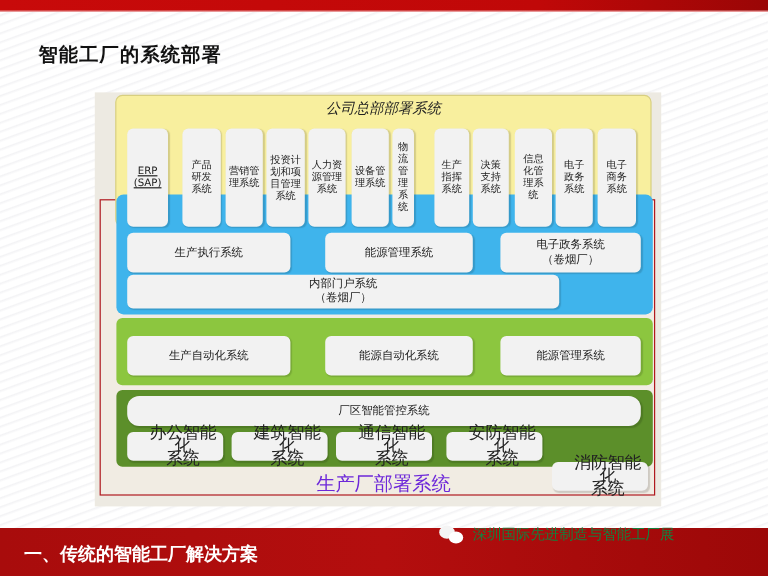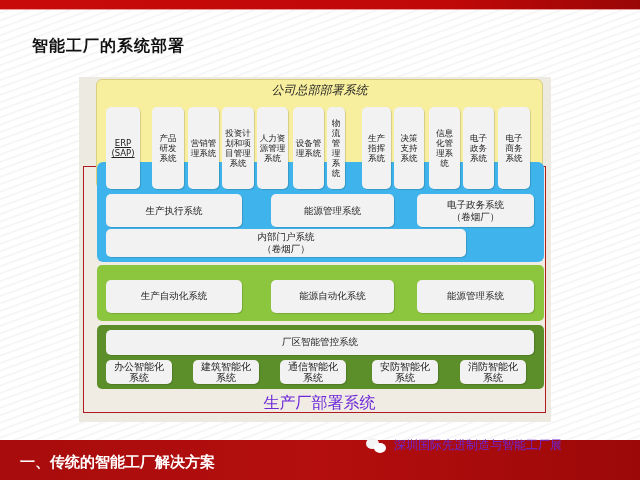--- a/index.html
+++ b/index.html
@@ -47,37 +47,37 @@
   .blue-card { height: 33px; font-size: 9.5px; line-height: 12px; }
   .green-band {
     position: absolute; left: 97px; top: 265px; width: 447px; height: 56px;
     background: #8cc63f; border-radius: 5px;
   }
   .green-card { top: 280px; height: 33px; font-size: 9.5px; }
   .darkgreen-band {
     position: absolute; left: 97px; top: 325px; width: 447px; height: 64px;
     background: #5c8f2a; border-radius: 5px;
   }
-  .dg-wide { left: 106px; top: 330px; width: 428px; height: 25px; font-size: 9.5px; }
-  .dg-small { top: 360px; height: 24px; font-size: 10px; line-height: 11px; width: 66px; }
+  .dg-wide { left: 106px; top: 330px; width: 428px; height: 25px; font-size: 9.5px; border-radius: 10px; }
+  .dg-small { top: 360px; height: 24px; font-size: 14px; line-height: 11px; width: 80px; padding-left: 13px; }
   .factory-title {
     position: absolute; left: 96px; top: 393px; width: 447px; text-align: center;
     font-size: 16px; color: #6d28d9;
   }
   .bottom-bar {
     position: absolute; left: 0; top: 440px; width: 640px; height: 40px;
     background: linear-gradient(90deg, #a80c0c 0%, #b40e0e 50%, #9c0808 100%);
   }
   .section-title {
     position: absolute; left: 20px; top: 453px;
     font-size: 15px; font-weight: bold; color: #fff;
   }
   .source {
     position: absolute; left: 366px; top: 437px; display: flex; align-items: flex-end;
-    color: #6d28d9; font-size: 12px;
+    color: #15803d; font-size: 12px;
   }
   .wechat-icon { width: 22px; height: 16px; position: relative; margin-right: 6px; }
   .wechat-icon .b1 { position: absolute; left: 0; top: 0; width: 13px; height: 11px; background: #f4f4f4; border-radius: 50%; }
   .wechat-icon .b2 { position: absolute; left: 8px; top: 5px; width: 12px; height: 10px; background: #fff; border-radius: 50%; }
 </style>
 </head>
 <body>
 
 <div class="top-bar"></div>
 <div class="page-title">智能工厂的系统部署</div>
@@ -141,21 +141,21 @@
 <div class="darkgreen-band"></div>
 <div class="card dg-wide">厂区智能管控系统</div>
 <div class="card dg-small" style="left:106px;white-space:pre-line;">办公智能化
 系统</div>
 <div class="card dg-small" style="left:193px;white-space:pre-line;">建筑智能化
 系统</div>
 <div class="card dg-small" style="left:280px;white-space:pre-line;">通信智能化
 系统</div>
 <div class="card dg-small" style="left:372px;white-space:pre-line;">安防智能化
 系统</div>
-<div class="card dg-small" style="left:460px;white-space:pre-line;">消防智能化
+<div class="card dg-small" style="left:460px;white-space:pre-line;margin-top:25px;">消防智能化
 系统</div>
 
 <div class="factory-title">生产厂部署系统</div>
 
 <div class="bottom-bar"></div>
 <div class="section-title">一、传统的智能工厂解决方案</div>
 <div class="source">
   <span class="wechat-icon">
       <span class="b1"></span>
       <span class="b2"></span>

